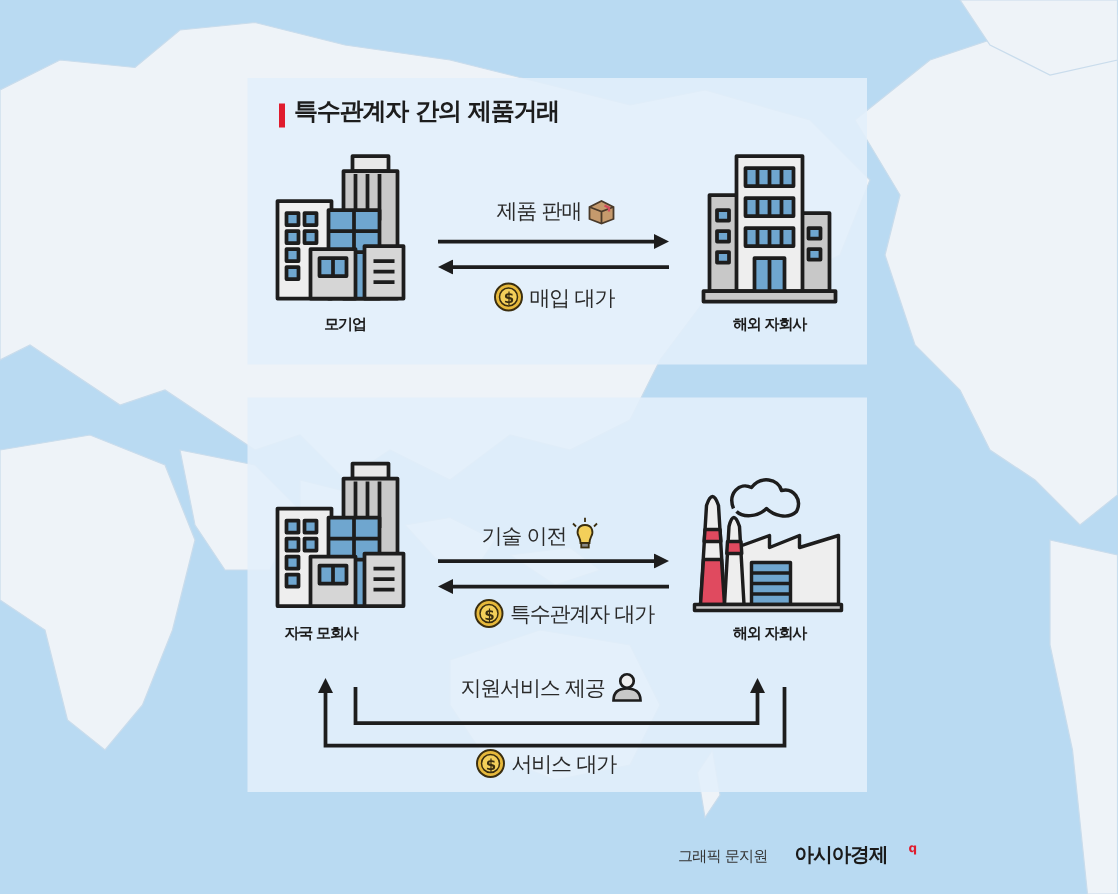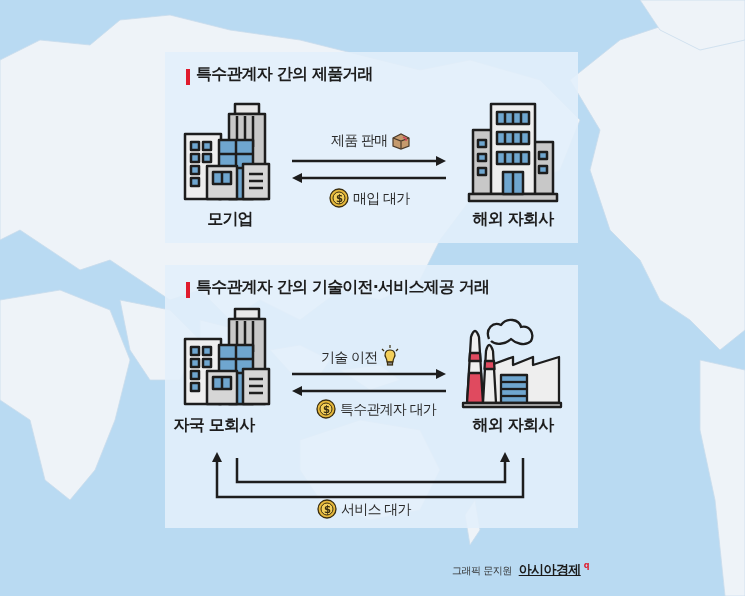--- a/index.html
+++ b/index.html
@@ -19,27 +19,27 @@
   }
   .panel.p1 { top: 52px; height: 191px; }
   .panel.p2 { top: 265px; height: 263px; }
   .ptitle {
     position: absolute; left: 21px; top: 12px;
     font-size: 16px; font-weight: bold; letter-spacing: -0.8px;
     color: #1d1d1d; display: flex; align-items: flex-end; white-space: nowrap;
   }
   .ptitle .bar { width: 4px; height: 16px; background: #e01b2d; margin-right: 6px; }
   .abs { position: absolute; }
-  .lbl { font-size: 16px; font-weight: bold; letter-spacing: -0.8px; color: #1d1d1d; white-space: nowrap; text-align: center; }
+  .lbl { font-size: 10px; font-weight: bold; letter-spacing: -0.8px; color: #1d1d1d; white-space: nowrap; text-align: center; }
   .elbl { font-size: 14px; letter-spacing: -0.8px; color: #2a2a2a; white-space: nowrap; display: flex; align-items: flex-end; gap: 4px; }
   .credit {
     position: absolute; left: 452px; top: 561px; font-size: 10px; color: #333; letter-spacing: -0.5px;
-    display: flex; align-items: baseline; gap: 7px; white-space: nowrap;
-  }
-  .credit .brand { font-size: 13px; font-weight: bold; color: #1a1a1a; letter-spacing: -0.6px; text-decoration: underline; }
+    display: flex; align-items: baseline; gap: 18px; white-space: nowrap;
+  }
+  .credit .brand { font-size: 13px; font-weight: bold; color: #1a1a1a; letter-spacing: -0.6px; }
   .credit .mark { color: #e01b2d; font-size: 8px; font-weight: bold; position: relative; top: -6px; margin-left: -4px; }
 </style>
 </head>
 <body>
 
 <svg class="map" viewBox="0 0 745 596" xmlns="http://www.w3.org/2000/svg">
   <rect width="745" height="596" fill="#b9daf2"></rect>
   <g fill="#eef3f8" stroke="#c9dcec" stroke-width="0.8">
 
     <path d="M0,60 L40,40 L90,45 L120,20 L170,15 L230,30 L300,40 L360,55 L420,70 L470,60 L540,80 L580,120 L560,170 L520,190 L470,200 L440,240 L420,280 L380,300 L340,290 L300,320 L260,300 L230,320 L200,290 L170,300 L140,280 L110,260 L80,270 L50,250 L20,230 L0,240 Z"></path>
@@ -147,24 +147,20 @@
     <svg width="20" height="20" viewBox="0 0 20 20">
       <circle cx="10" cy="10" r="9" fill="#e7b93b" stroke="#3a2e10" stroke-width="1.3"></circle>
       <circle cx="10" cy="10" r="6" fill="#f3cf5a" stroke="#3a2e10" stroke-width="1"></circle>
       <text x="10" y="14" text-anchor="middle" font-size="10" font-weight="bold" fill="#3a2e10" font-family="DejaVu Sans, sans-serif">$</text>
     </svg>
     <span>매입 대가</span>
   </div>
 </div>
 
 <div class="panel p2">
-  <div class="ptitle">
-    <span class="bar"></span>
-    <span>특수관계자 간의 기술이전·서비스제공 거래</span>
-  </div>
 
   <svg class="abs" style="left:18px;top:42px" width="92" height="102" viewBox="0 0 92 102">
     <g stroke="#1d1d1d" stroke-width="2.5" stroke-linejoin="round">
       <rect x="52" y="2" width="24" height="10" fill="#e8e8e8"></rect>
       <rect x="46" y="12" width="36" height="85" fill="#c8c8c8"></rect>
       <line x1="54" y1="14" x2="54" y2="45"></line>
         <line x1="62" y1="14" x2="62" y2="45"></line>
         <line x1="70" y1="14" x2="70" y2="45"></line>
       <rect x="2" y="32" width="36" height="65" fill="#eeeeee"></rect>
       <rect x="36" y="38" width="34" height="59" fill="#6fa6cf"></rect>
@@ -230,20 +226,27 @@
   </svg>
   <div class="abs elbl" style="left:151px;top:134px">
     <svg width="20" height="20" viewBox="0 0 20 20">
       <circle cx="10" cy="10" r="9" fill="#e7b93b" stroke="#3a2e10" stroke-width="1.3"></circle>
       <circle cx="10" cy="10" r="6" fill="#f3cf5a" stroke="#3a2e10" stroke-width="1"></circle>
       <text x="10" y="14" text-anchor="middle" font-size="10" font-weight="bold" fill="#3a2e10" font-family="DejaVu Sans, sans-serif">$</text>
     </svg>
     <span>특수관계자 대가</span>
   </div>
 
+  <div class="abs elbl" style="left:142px;top:183px">
+    <span>지원서비스 제공</span>
+    <svg width="22" height="20" viewBox="0 0 22 20">
+      <circle cx="11" cy="6" r="4.5" fill="#eeeeee" stroke="#1d1d1d" stroke-width="1.8"></circle>
+      <path d="M2,19 C2,13 6,11 11,11 C16,11 20,13 20,19 Z" fill="#c8c8c8" stroke="#1d1d1d" stroke-width="1.8"></path>
+    </svg>
+  </div>
 
   <svg class="abs" style="left:40px;top:185px" width="340" height="50" viewBox="0 0 340 50">
     <g fill="none" stroke="#1d1d1d" stroke-width="2.5">
 
       <polyline points="32,8 32,32 300,32 300,12"></polyline>
 
       <polyline points="318,8 318,47 12,47 12,12"></polyline>
     </g>
     <path d="M295,12 L300,2 L305,12 Z" fill="#1d1d1d"></path>
     <path d="M7,12 L12,2 L17,12 Z" fill="#1d1d1d"></path>

